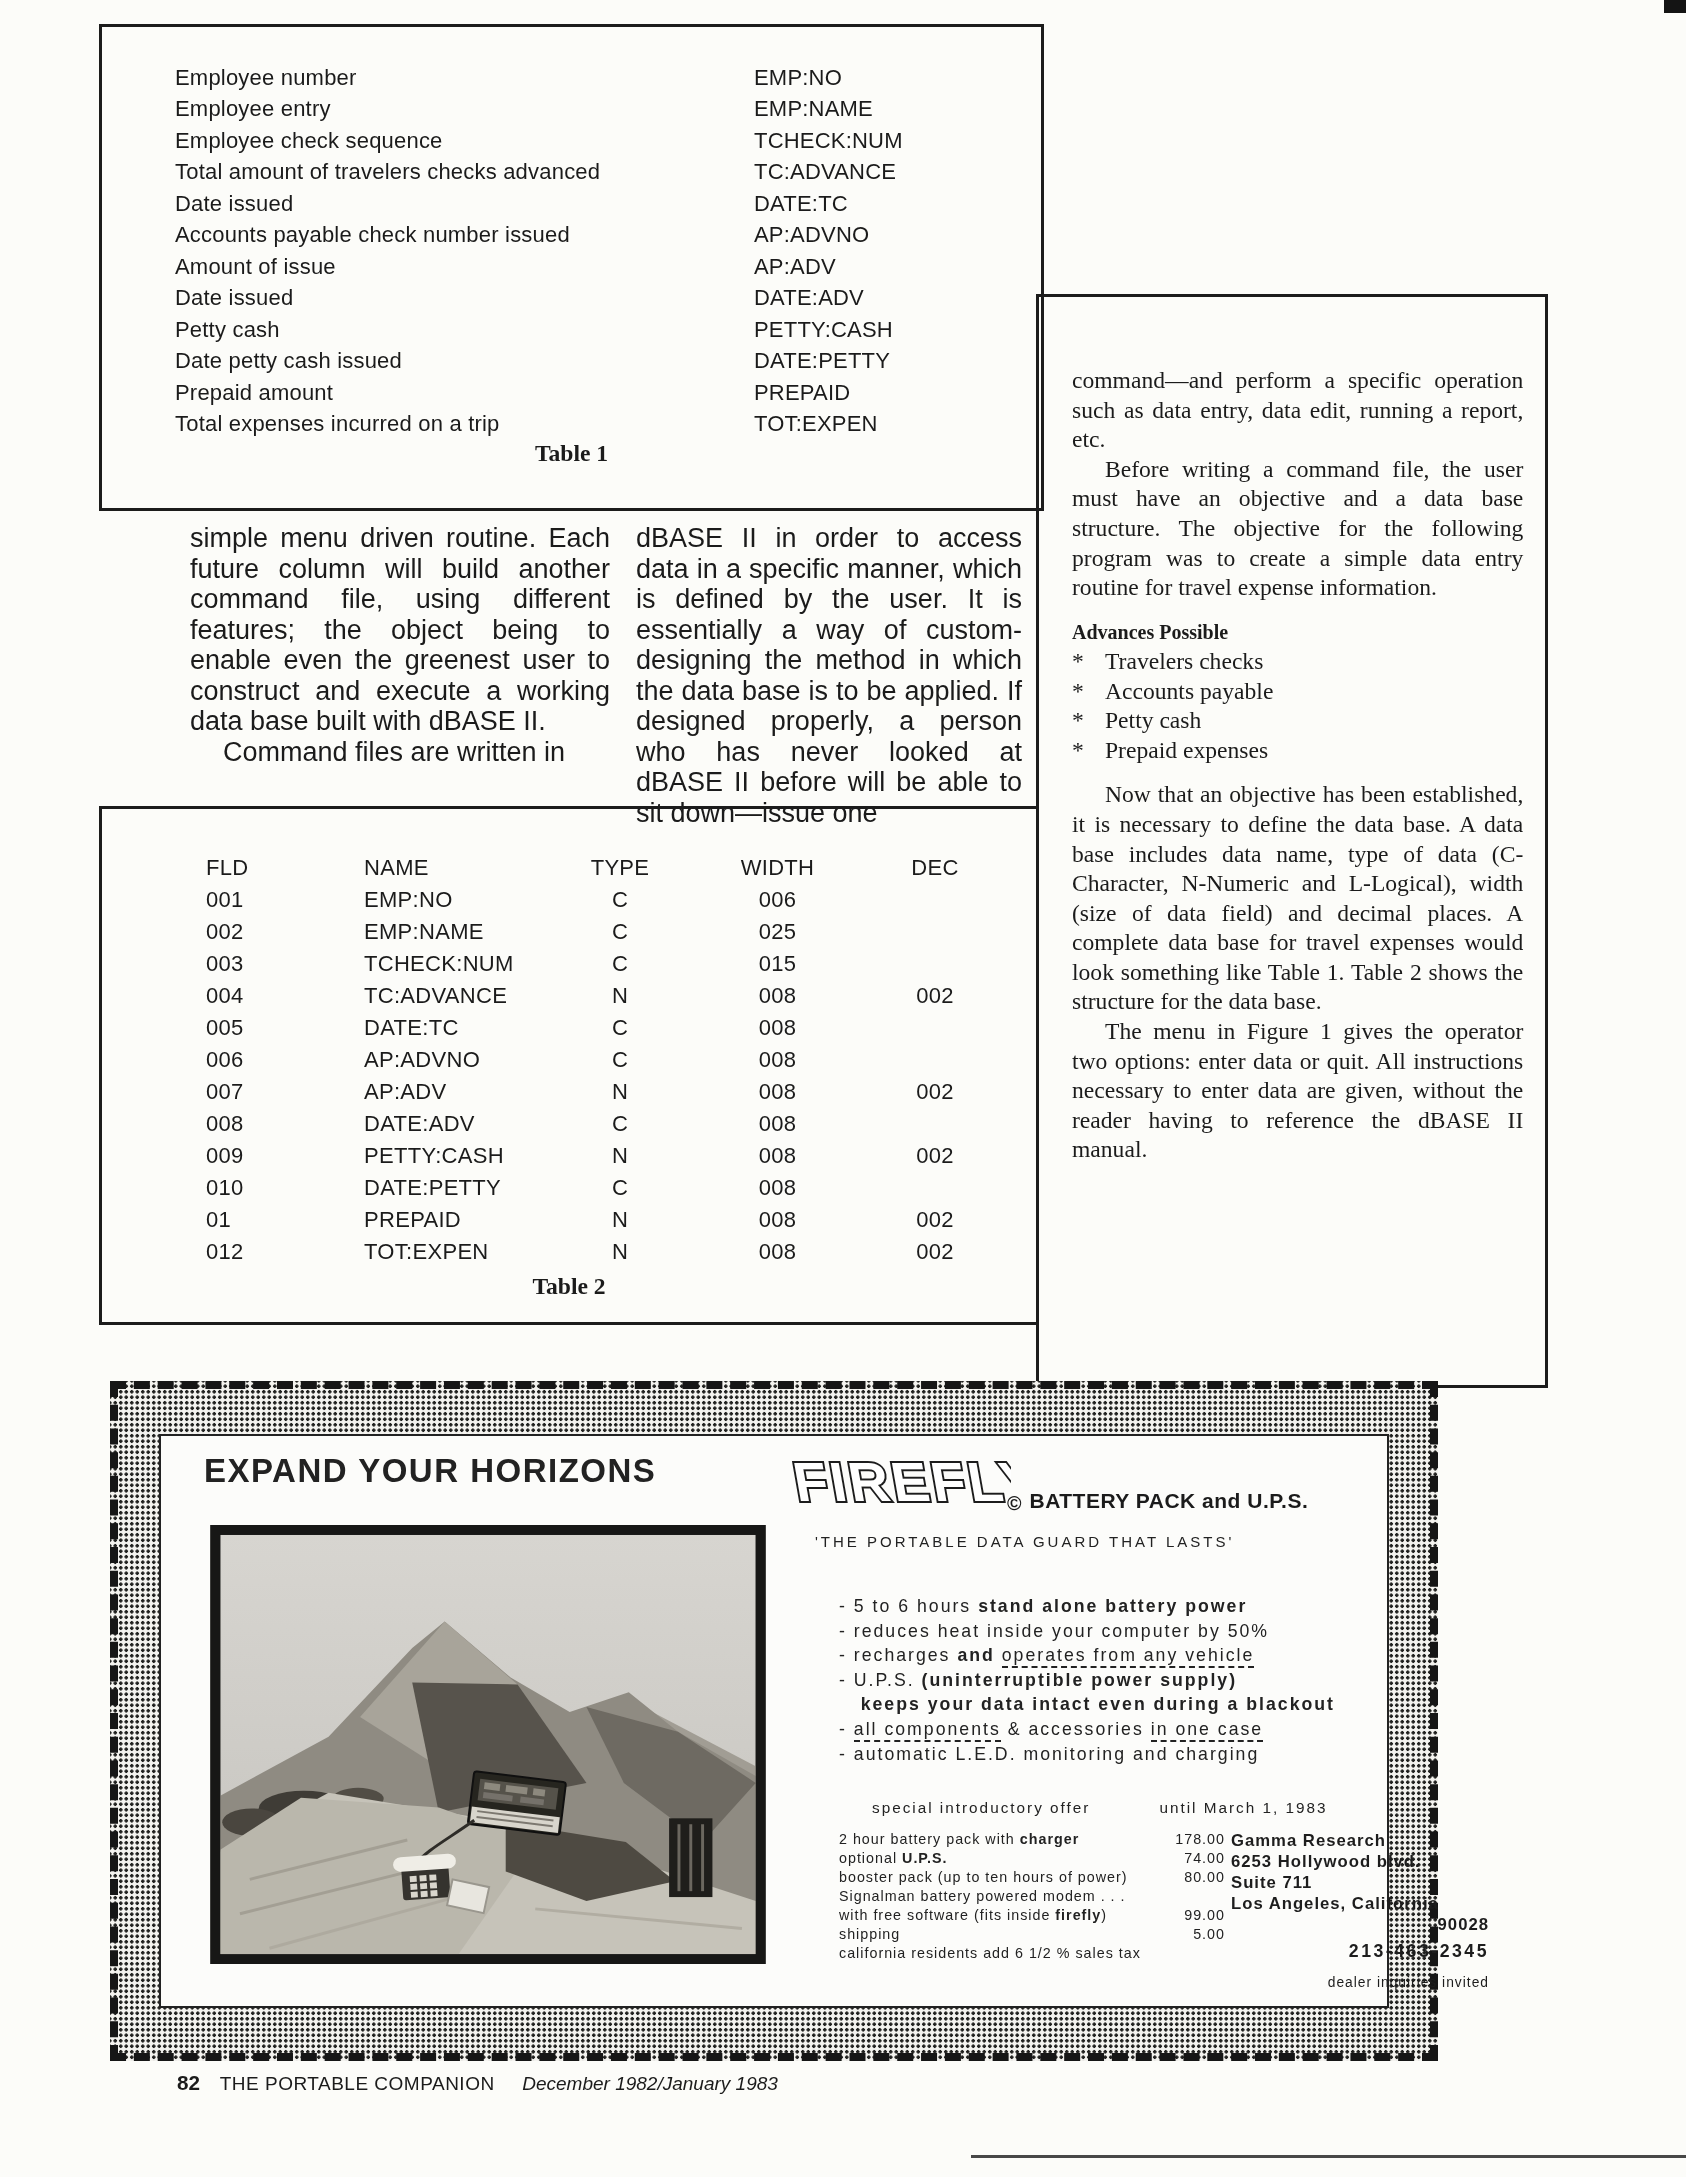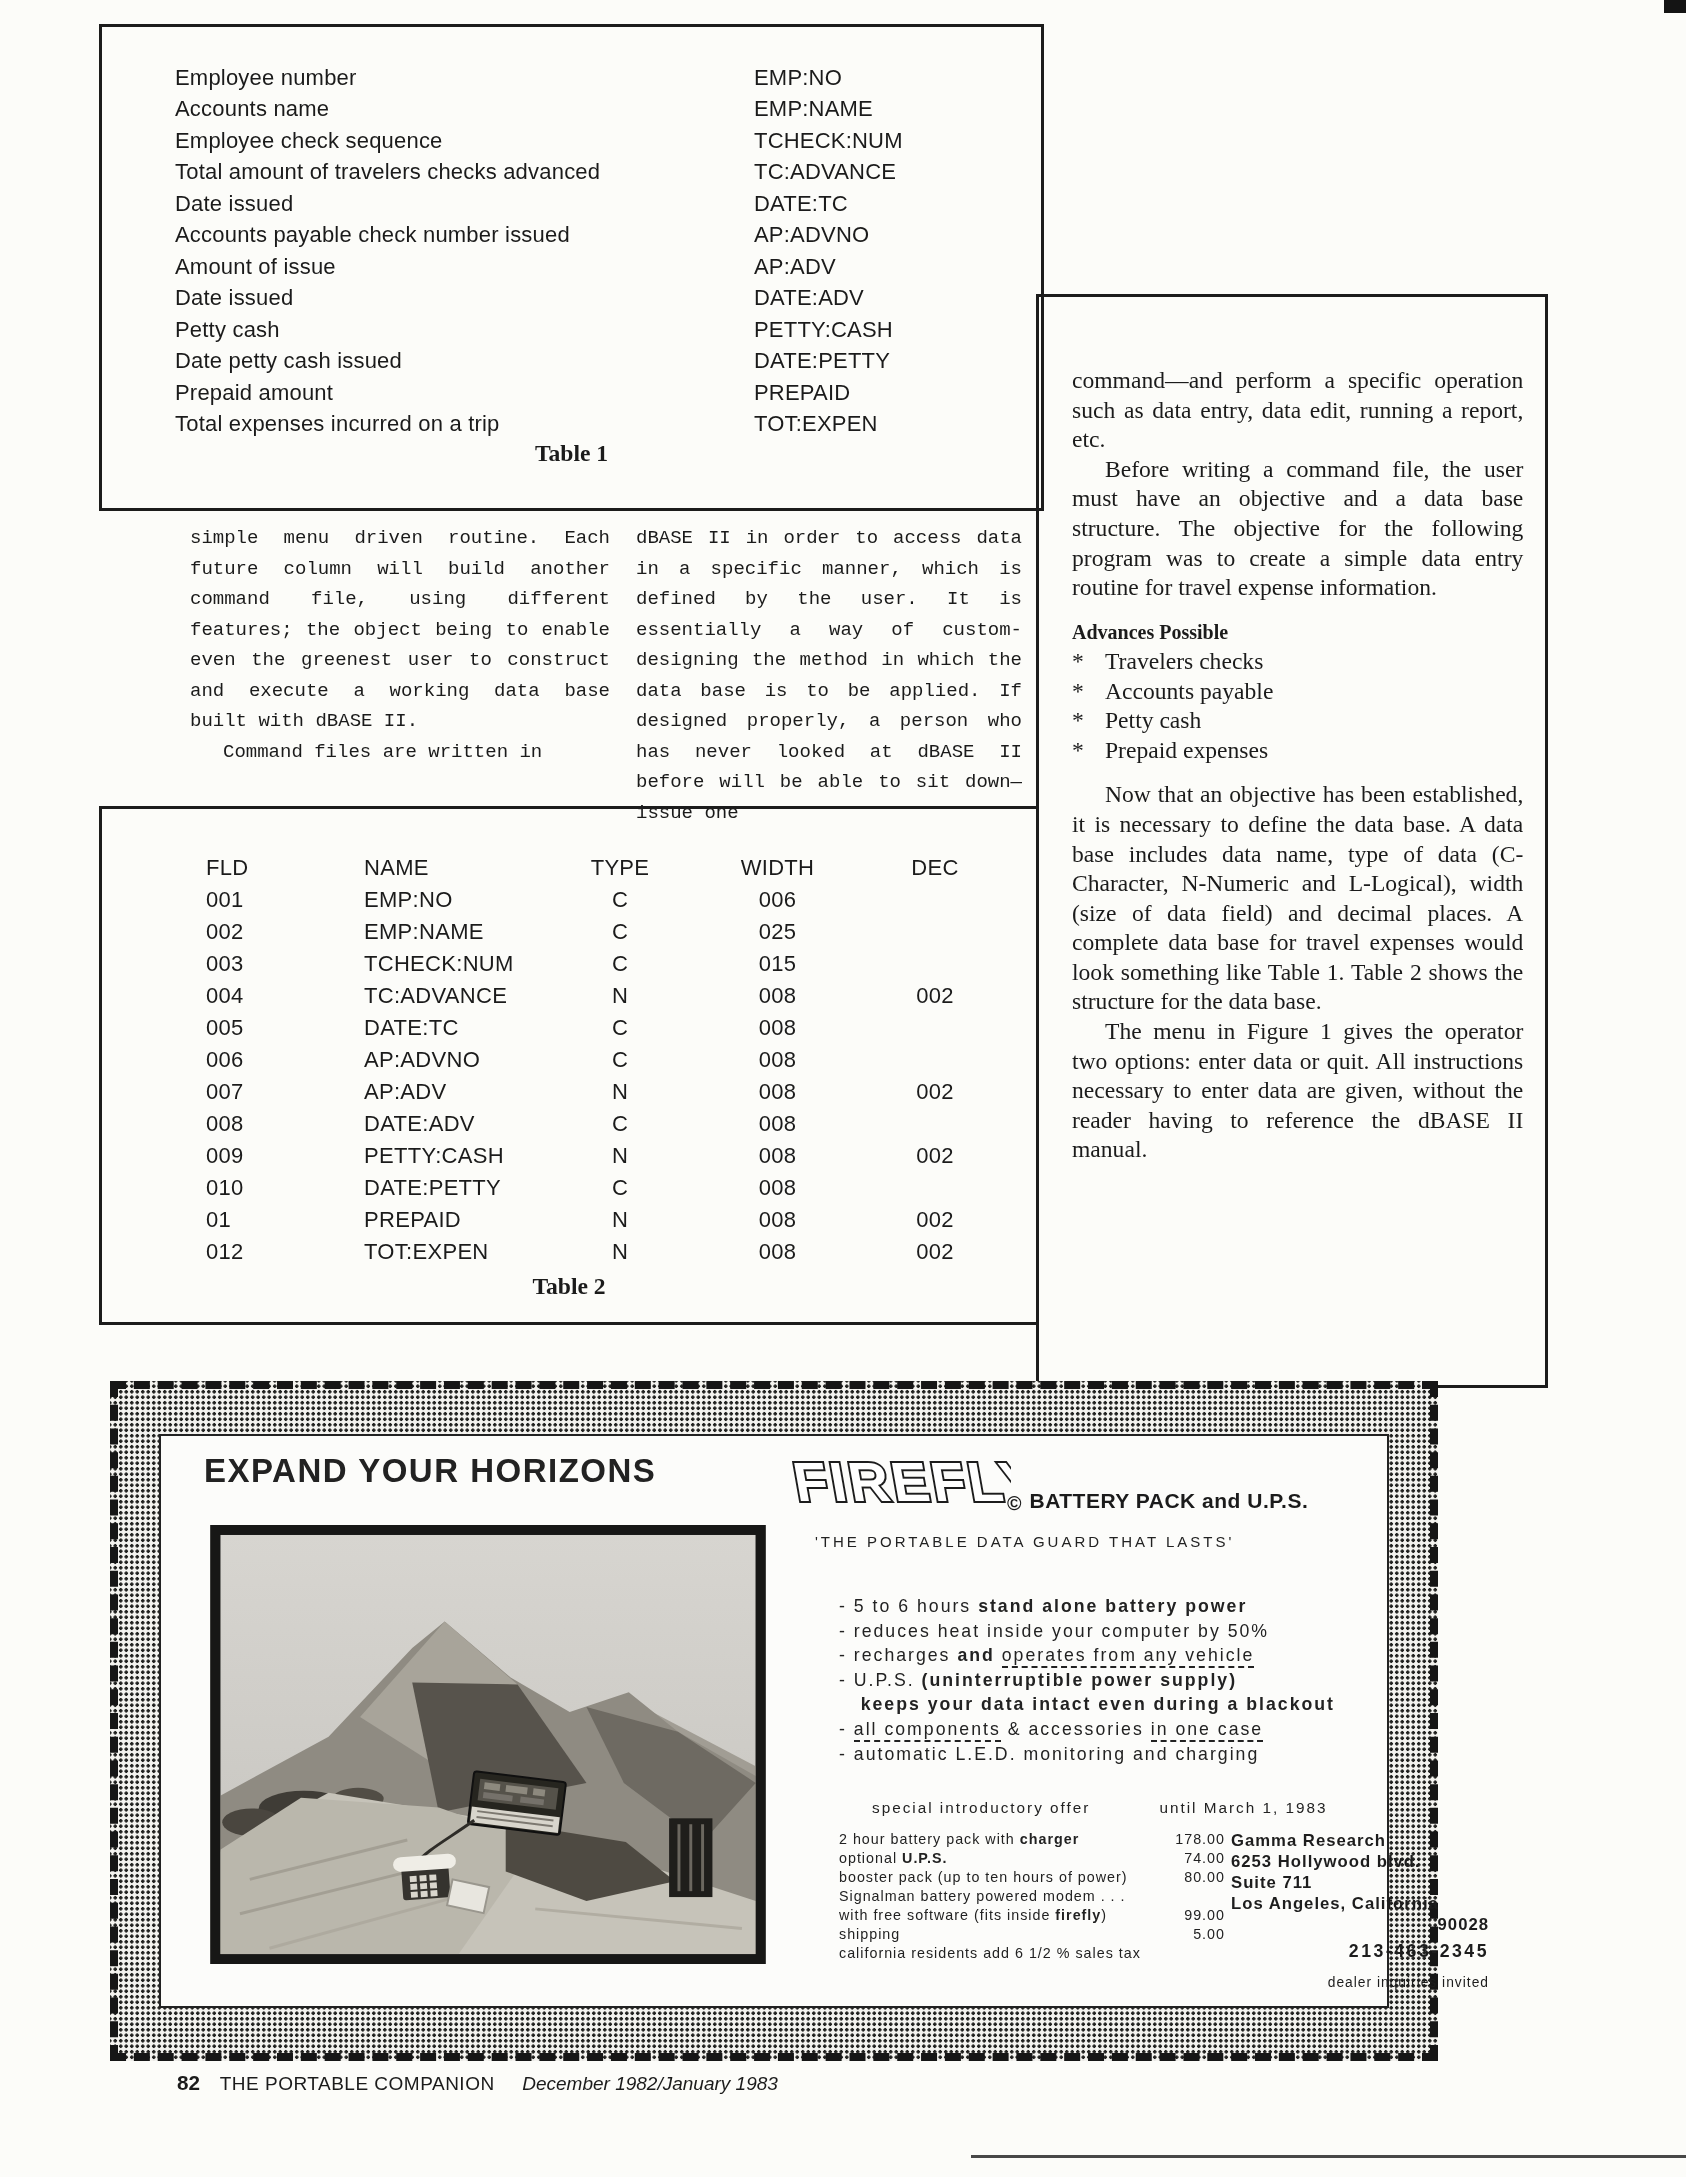--- a/index.html
+++ b/index.html
@@ -9,21 +9,21 @@
 
   
   #t1-box{left:99px;top:23.6px;width:939px;height:481px;}
   .t1-rows{position:absolute;left:0;right:0;top:35px;}
   .t1-row{display:grid;grid-template-columns:579px 1fr;padding-left:73px;
           line-height:31.5px;font-size:22px;letter-spacing:0.2px;}
   .tcaption{position:absolute;left:0;right:0;text-align:center;
             font-family:"Liberation Serif",serif;font-weight:bold;font-size:23.6px;}
   #t1-box .tcaption{bottom:41px;}
   #t2-box .tcaption{bottom:21.7px;}
-  .artcol{position:absolute;font-family:Liberation Mono, monospace;font-size:19px;
+  .artcol{position:absolute;font-family:Liberation Sans, sans-serif;font-size:27px;
           line-height:30.5px;text-align:justify;}
   .artcol p{margin:0;}
   .indent{text-indent:33px;}
 
   
   #right-box{left:1036px;top:294px;width:506px;height:1088px;}
   .col3{position:absolute;left:33px;right:21.7px;top:69px;font-family:"Liberation Serif",serif;
         font-size:23.6px;line-height:29.6px;text-align:justify;}
   .col3 p{margin:0;}
   .adv-head{font-family:"Liberation Serif",serif;font-weight:bold;font-size:20px;
@@ -94,21 +94,21 @@
 
   <section class="box" id="t1-box">
     <div class="t1-rows">
 
         <div class="t1-row">
           <span>Employee number</span>
           <span>EMP:NO</span>
         </div>
 
         <div class="t1-row">
-          <span>Accounts name</span>
+          <span>Employee entry</span>
           <span>EMP:NAME</span>
         </div>
 
         <div class="t1-row">
           <span>Employee check sequence</span>
           <span>TCHECK:NUM</span>
         </div>
 
         <div class="t1-row">
           <span>Total amount of travelers checks advanced</span>

